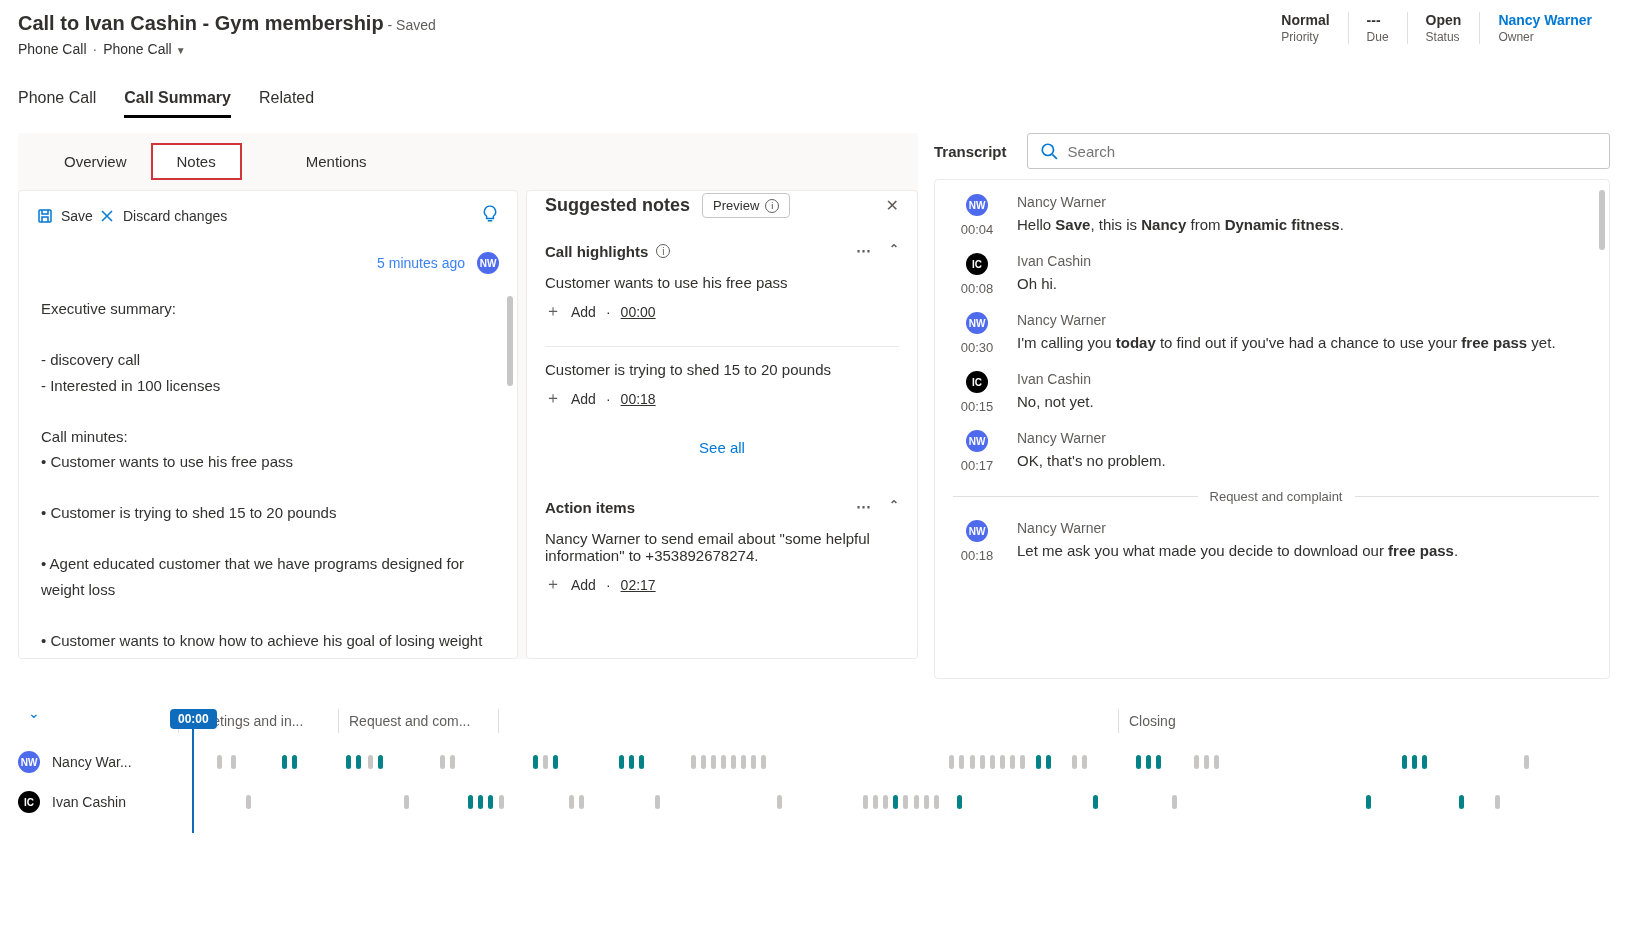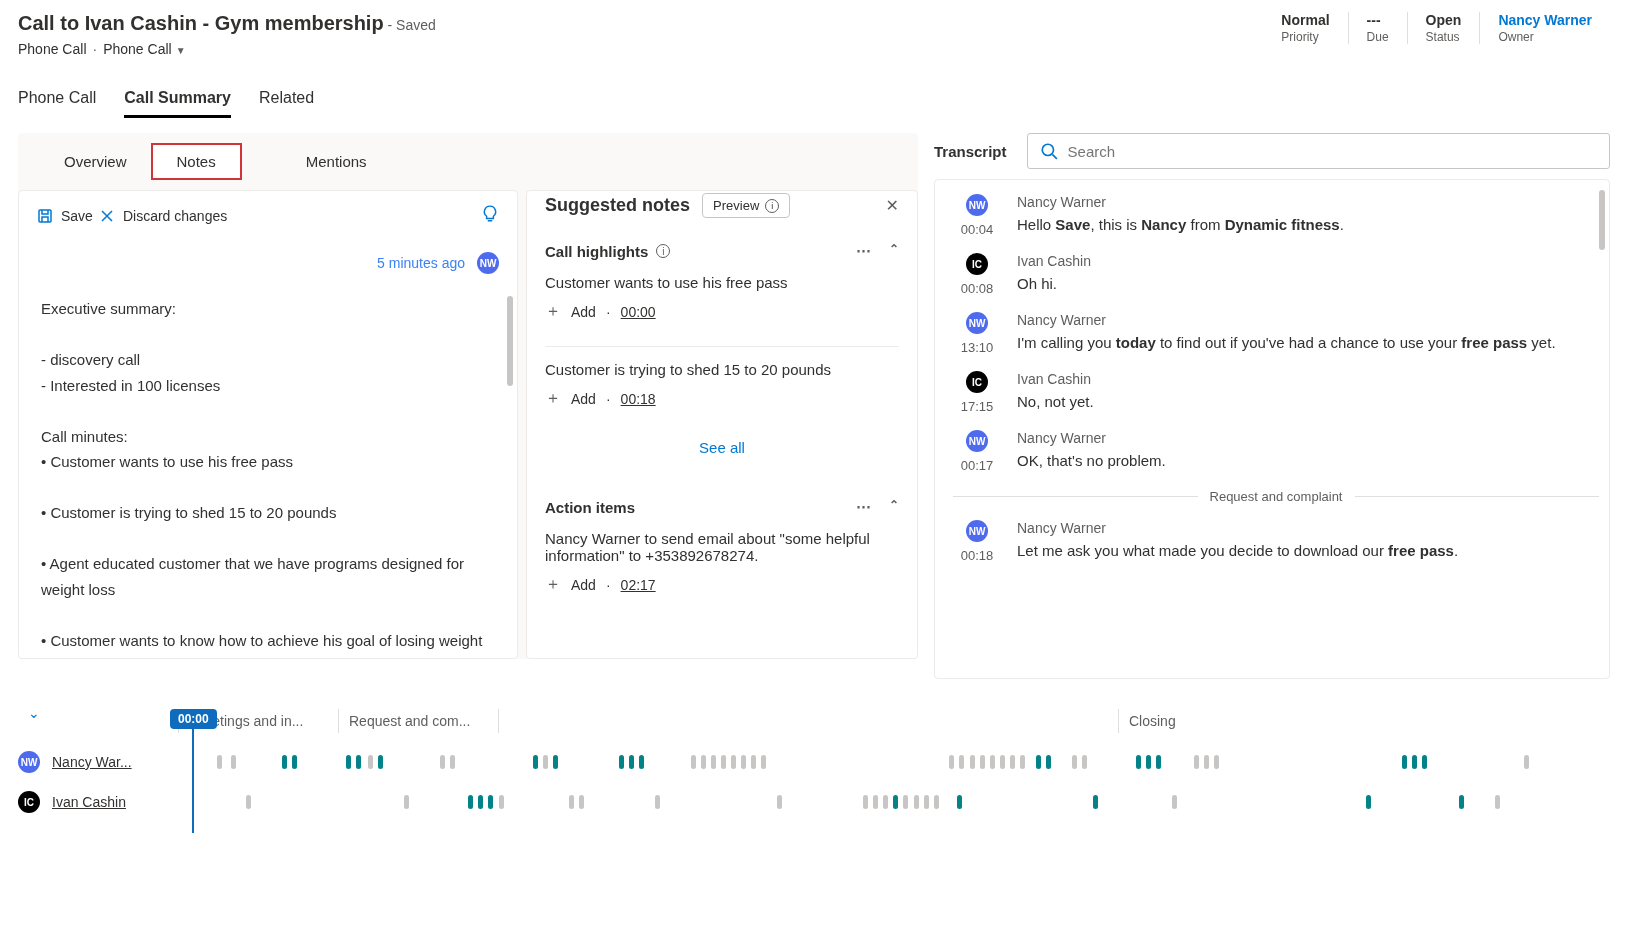--- a/index.html
+++ b/index.html
@@ -87,21 +87,21 @@
 
 .timeline { margin-top:12px; padding: 0 18px 20px; position:relative;}
 .expand-chev { position:absolute; left:28px; top:-4px; color:#0078d4; font-size:14px; cursor:pointer;}
 .tl-marker { position:absolute; left:170px; top:0; }
 .tl-marker .bubble { background:#0f6cbd; color:#fff; font-size:12px; padding:3px 8px; border-radius:4px; font-weight:600;}
 .tl-marker .stem { width:2px; height:120px; background:#0f6cbd; margin: 0 auto; }
 .tl-segments { display:flex; margin-left:160px; margin-top:30px; font-size:14px; color:#605e5c;}
 .seg { border-left:1px solid #e1dfdd; padding: 4px 10px; white-space:nowrap; overflow:hidden; text-overflow:ellipsis;}
 .tl-row { display:flex; align-items:center; margin-top:18px; gap:12px;}
 .tl-row .av { width:22px;height:22px;}
-.tl-row .name { width:110px; font-size:14px; white-space:nowrap; overflow:hidden; text-overflow:ellipsis;text-decoration:underline;}
+.tl-row .name { width:110px; font-size:14px; white-space:nowrap; overflow:hidden; text-overflow:ellipsis;}
 .tl-track { flex:1; height:14px; position:relative;}
 .tick { position:absolute; top:0; width:5px; height:14px; border-radius:3px;}
 .tick.g { background:#c8c6c4; }
 .tick.t { background:#038387; }
 </style>
 </head>
 <body>
 
 <div class="header">
   <div class="header-left">
@@ -283,31 +283,31 @@
             <span class="tstamp">00:08</span>
           </div>
     <div class="content">
             <div class="speaker">Ivan Cashin</div>
             <div class="utter">Oh hi.</div>
           </div>
         </div>
         <div class="turn">
           <div class="tcol">
             <span class="avatar av-nw">NW</span>
-            <span class="tstamp">13:10</span>
+            <span class="tstamp">00:30</span>
           </div>
     <div class="content">
             <div class="speaker">Nancy Warner</div>
             <div class="utter">I'm calling you <b>today</b> to find out if you've had a chance to use your <b>free pass</b> yet.</div>
           </div>
         </div>
         <div class="turn">
           <div class="tcol">
             <span class="avatar av-ic">IC</span>
-            <span class="tstamp">17:15</span>
+            <span class="tstamp">00:15</span>
           </div>
     <div class="content">
             <div class="speaker">Ivan Cashin</div>
             <div class="utter">No, not yet.</div>
           </div>
         </div>
         <div class="turn">
           <div class="tcol">
             <span class="avatar av-nw">NW</span>
             <span class="tstamp">00:17</span>

